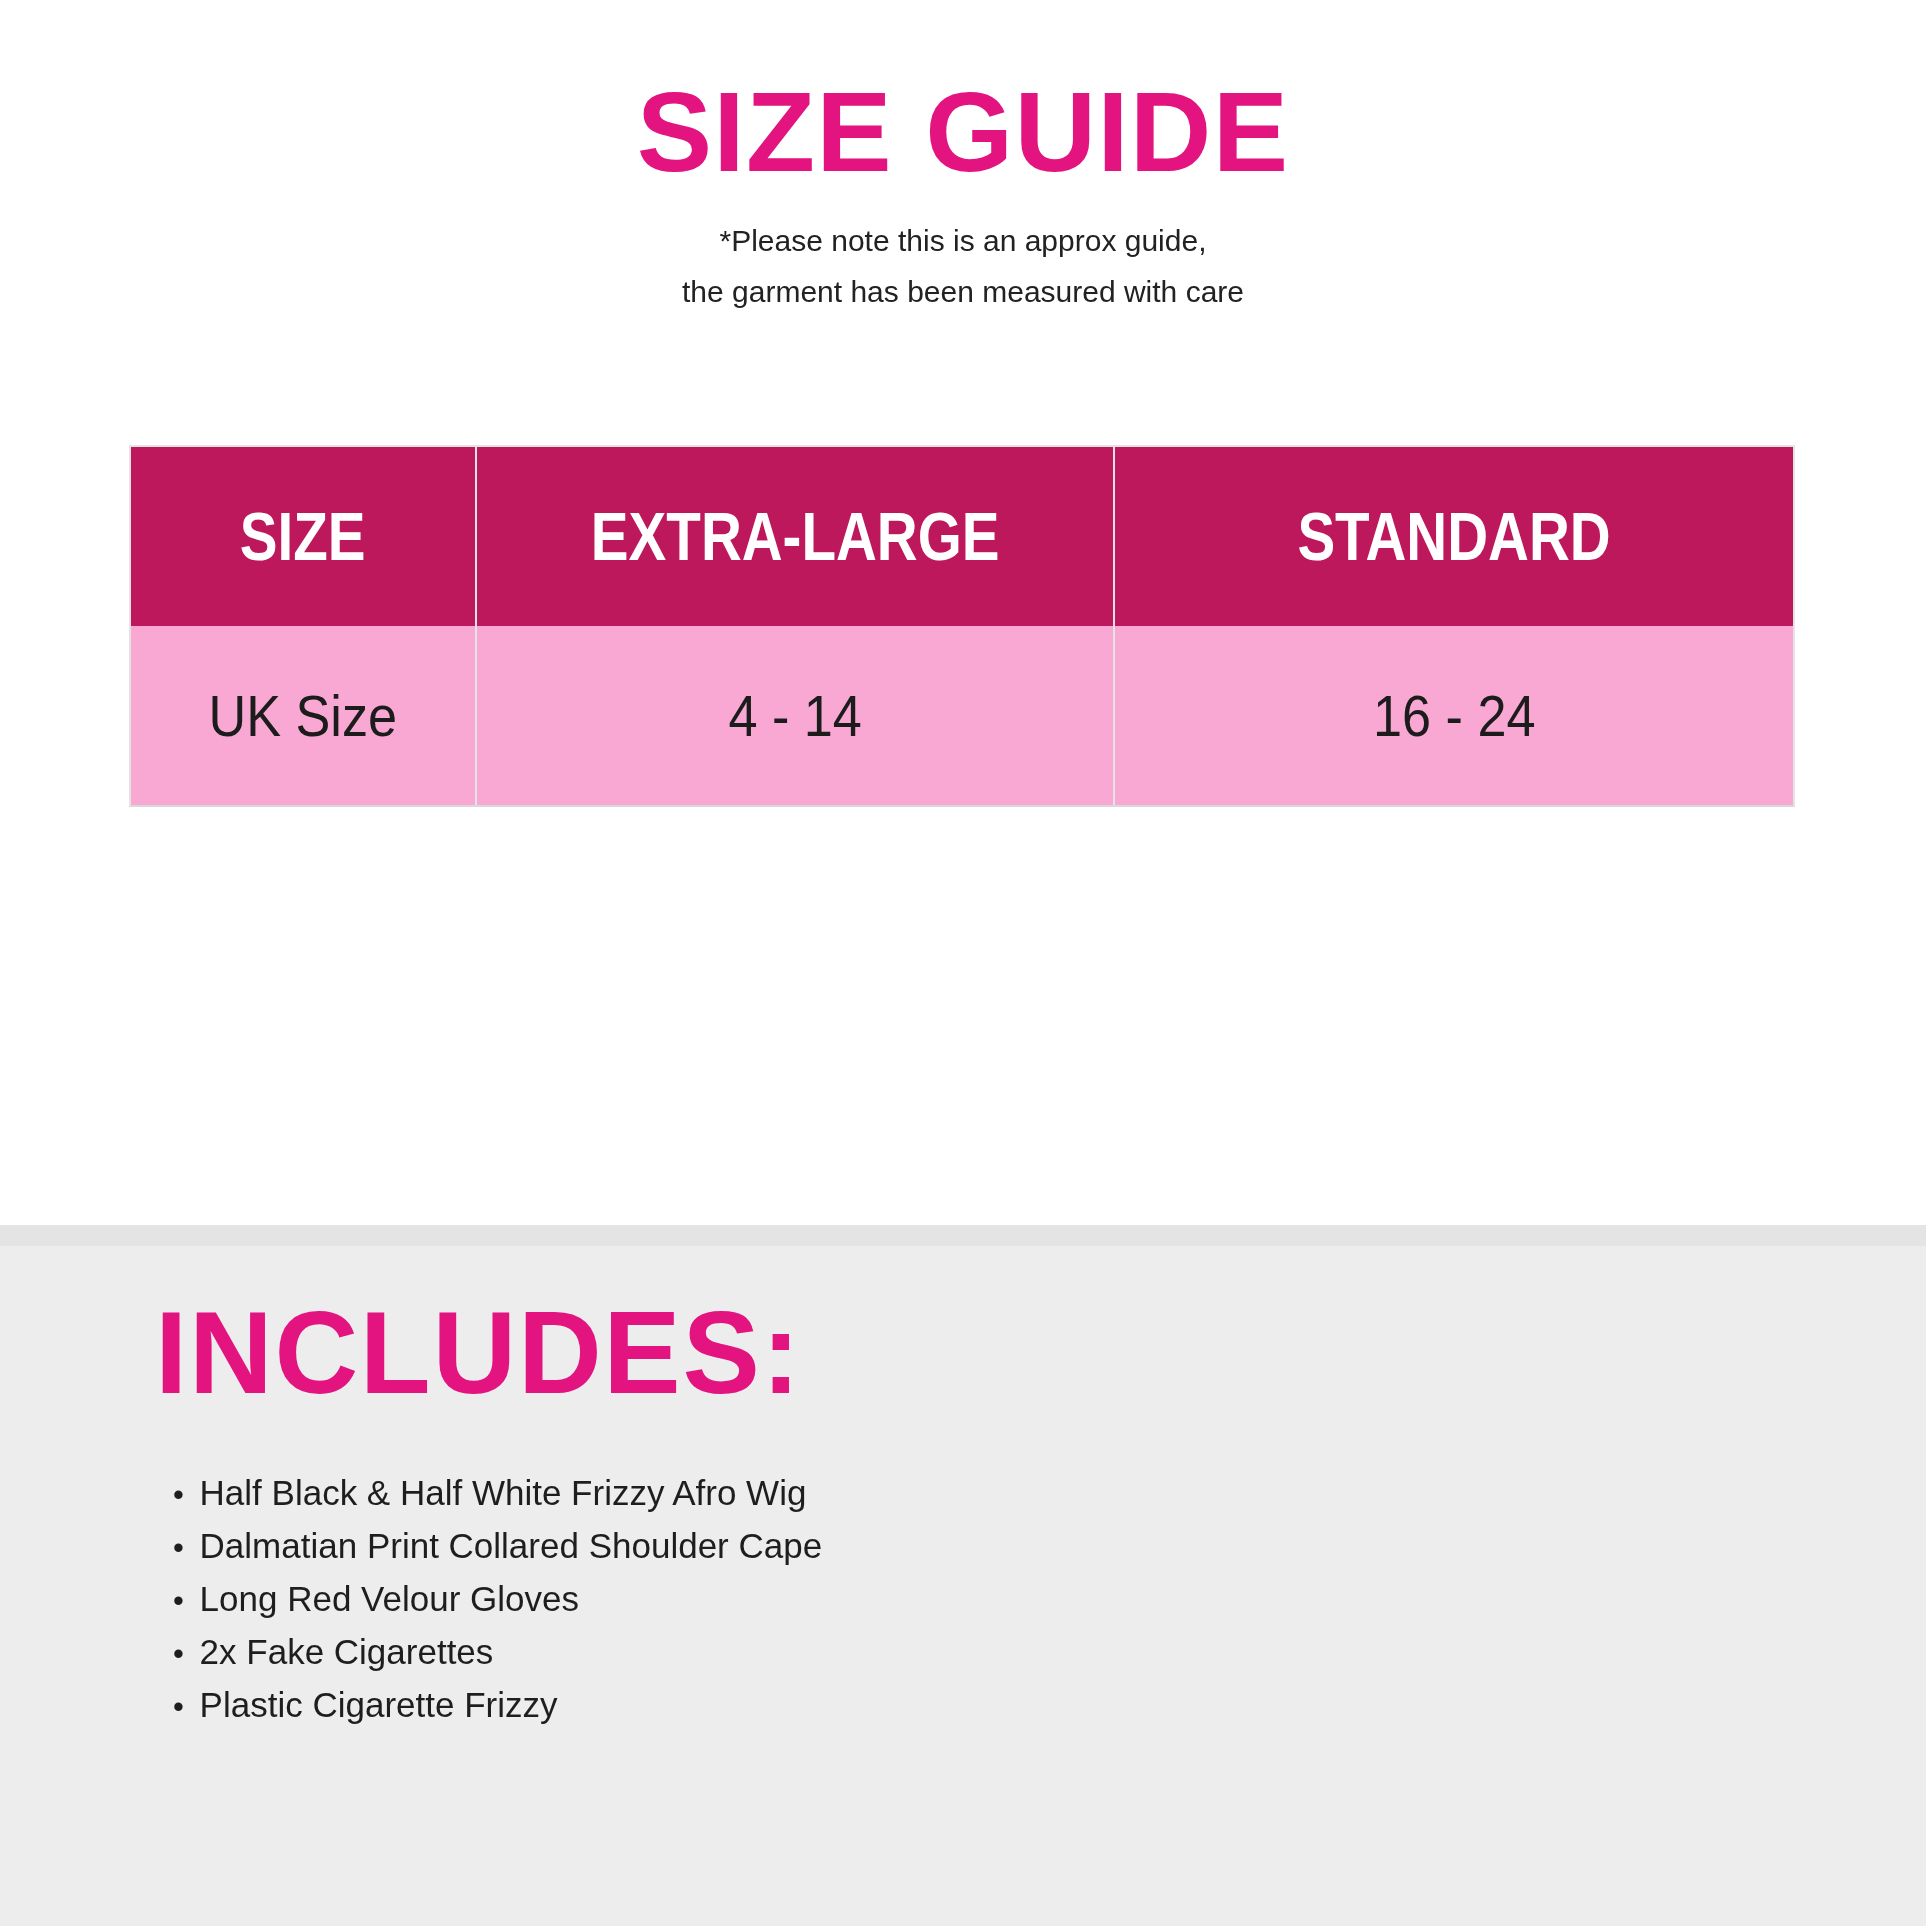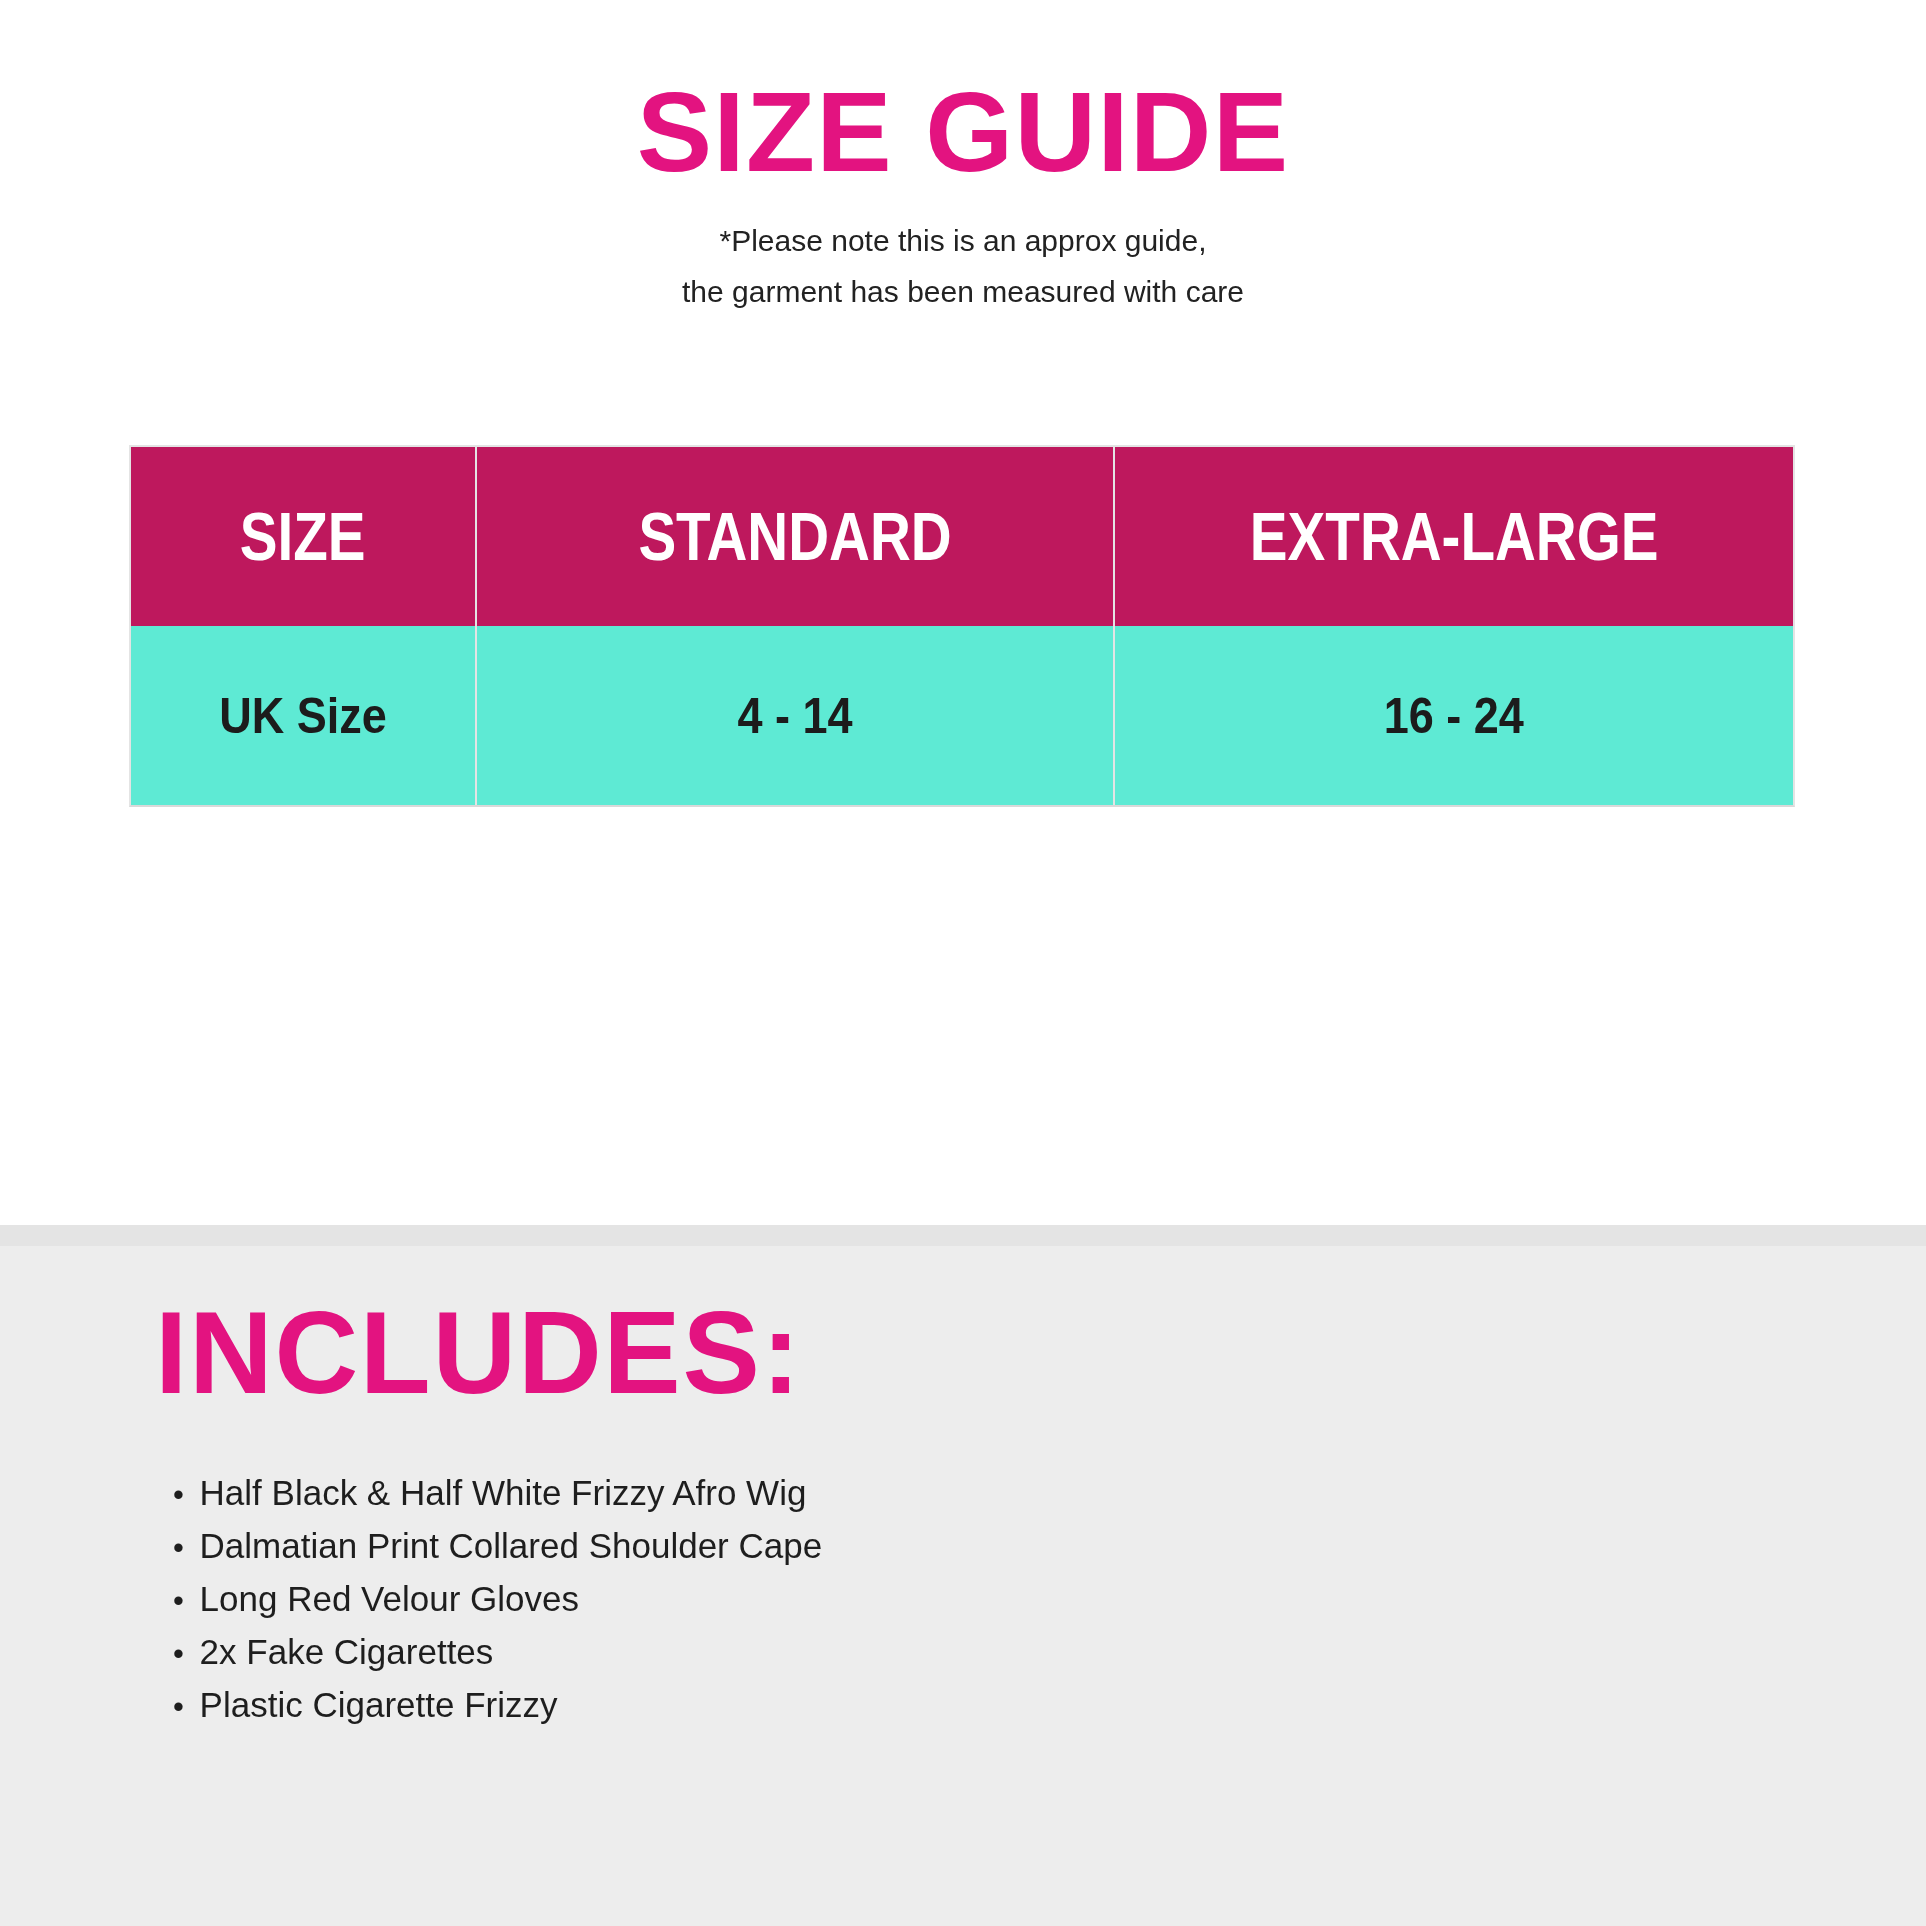--- a/index.html
+++ b/index.html
@@ -67,24 +67,24 @@
     box-sizing: border-box;
   }
   .t-cell + .t-cell { border-left: 2.3px solid #e4e4e4; }
   .thead .t-cell {
     background: #be185d;
     color: #ffffff;
     font-weight: bold;
     font-size: 69px;
   }
   .tbody .t-cell {
-    background: #5eead4;
+    background: #f9a8d4;
     color: #1c1c1c;
-    font-weight: bold;
-    font-size: 50px;
+    font-weight: normal;
+    font-size: 58px;
   }
   .cond { display: inline-block; transform: scaleX(0.82); transform-origin: center; white-space: nowrap; }
   .cond2 { display: inline-block; transform: scaleX(0.9); transform-origin: center; white-space: nowrap; }
 
   
   .includes-section {
     position: absolute;
     top: 1225px;
     left: 0;
     width: 100%;
@@ -139,24 +139,24 @@
     <span class="line">*Please note this is an approx guide,</span>
     <span class="line">the garment has been measured with care</span>
   </div>
 
   <div class="size-table">
     <div class="t-row thead">
       <div class="t-cell">
         <span class="cond">SIZE</span>
       </div>
       <div class="t-cell">
-        <span class="cond">STANDARD</span>
+        <span class="cond">EXTRA-LARGE</span>
       </div>
       <div class="t-cell">
-        <span class="cond">EXTRA-LARGE</span>
+        <span class="cond">STANDARD</span>
       </div>
     </div>
     <div class="t-row tbody">
       <div class="t-cell">
         <span class="cond2">UK Size</span>
       </div>
       <div class="t-cell">
         <span class="cond2">4 - 14</span>
       </div>
       <div class="t-cell">

